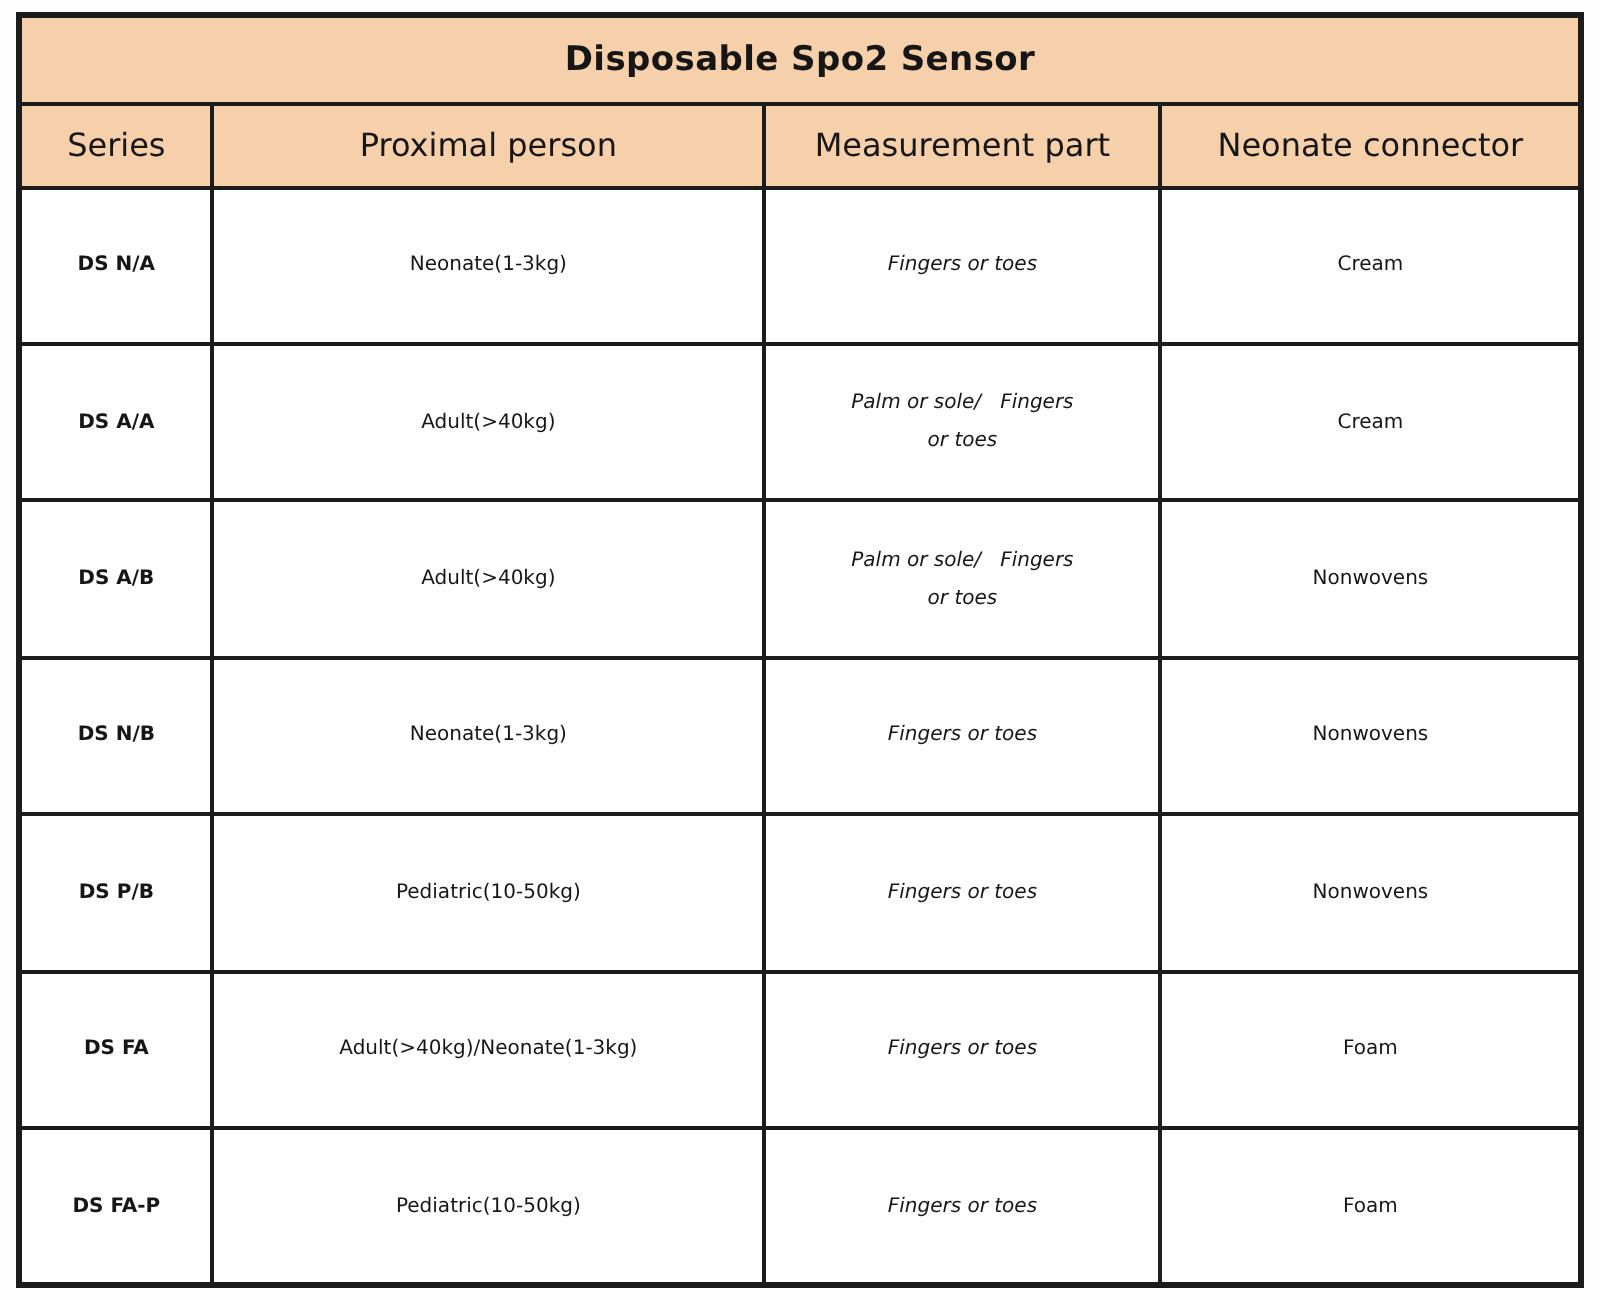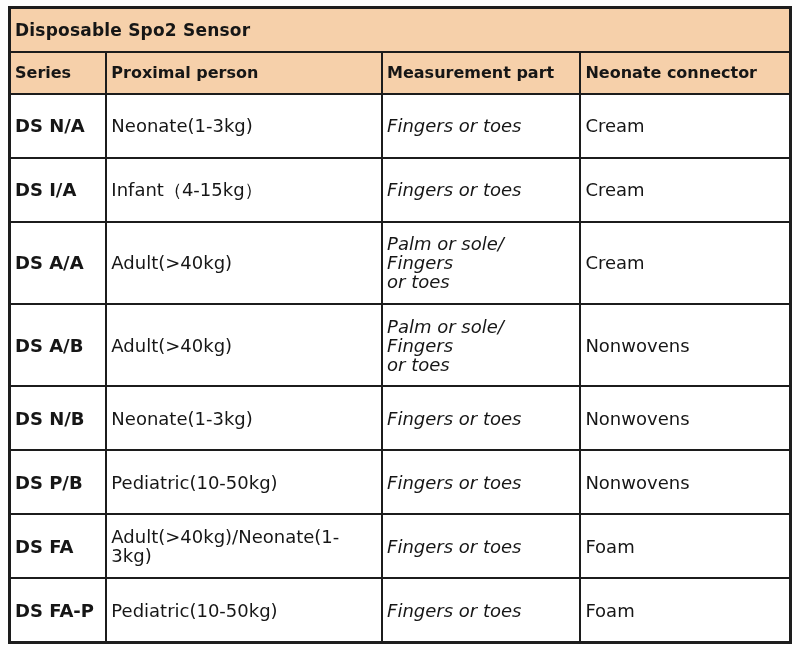--- a/index.html
+++ b/index.html
@@ -21,47 +21,47 @@
     width: 100%;
     height: 638px;
     border-collapse: collapse;
     table-layout: fixed;
     background: #ffffff;
     border: 3px solid var(--border-color, #1c1c1c);
   }
   table.sensor-table th,
   table.sensor-table td {
     border: 2px solid var(--border-color, #1c1c1c);
-    text-align: left;
+    text-align: center;
     vertical-align: middle;
     color: var(--text-color, #161616);
     padding: 2px 4px;
     box-sizing: border-box;
     overflow: hidden;
   }
   tr.title-row th {
     background: var(--header-bg, #f6d0aa);
     font-size: 17px;
     font-weight: bold;
     height: 44px;
     letter-spacing: 0.2px;
   }
   tr.header-row th {
     background: var(--header-bg, #f6d0aa);
     font-size: 16px;
-    font-weight: bold;
+    font-weight: normal;
     height: 42px;
   }
   col.c-series    { width: 12.4%; }
   col.c-person    { width: 35.3%; }
   col.c-part      { width: 25.4%; }
   col.c-connector { width: 26.9%; }
   tr.data-row td {
     height: 49px;
-    font-size: 18px;
+    font-size: 10px;
     line-height: 19px;
   }
   td.series-cell {
     font-weight: bold;
     font-size: 15px;
   }
   td.part-cell {
     white-space: pre-wrap;
     font-style: italic;
   }
@@ -89,26 +89,20 @@
       </tr>
     </thead>
     <tbody id="rows">
   <tr class="data-row">
     <td class="series-cell">DS N/A</td>
     <td class="person-cell">Neonate(1-3kg)</td>
     <td class="part-cell">Fingers or toes</td>
     <td class="connector-cell">Cream</td>
   </tr>
 
-  <tr class="data-row">
-    <td class="series-cell">DS I/A</td>
-    <td class="person-cell">Infant（4-15kg）</td>
-    <td class="part-cell">Fingers or toes</td>
-    <td class="connector-cell">Cream</td>
-  </tr>
 
   <tr class="data-row">
     <td class="series-cell">DS A/A</td>
     <td class="person-cell">Adult(&gt;40kg)</td>
     <td class="part-cell">Palm or sole/   Fingers
 or toes</td>
     <td class="connector-cell">Cream</td>
   </tr>
 
   <tr class="data-row">

